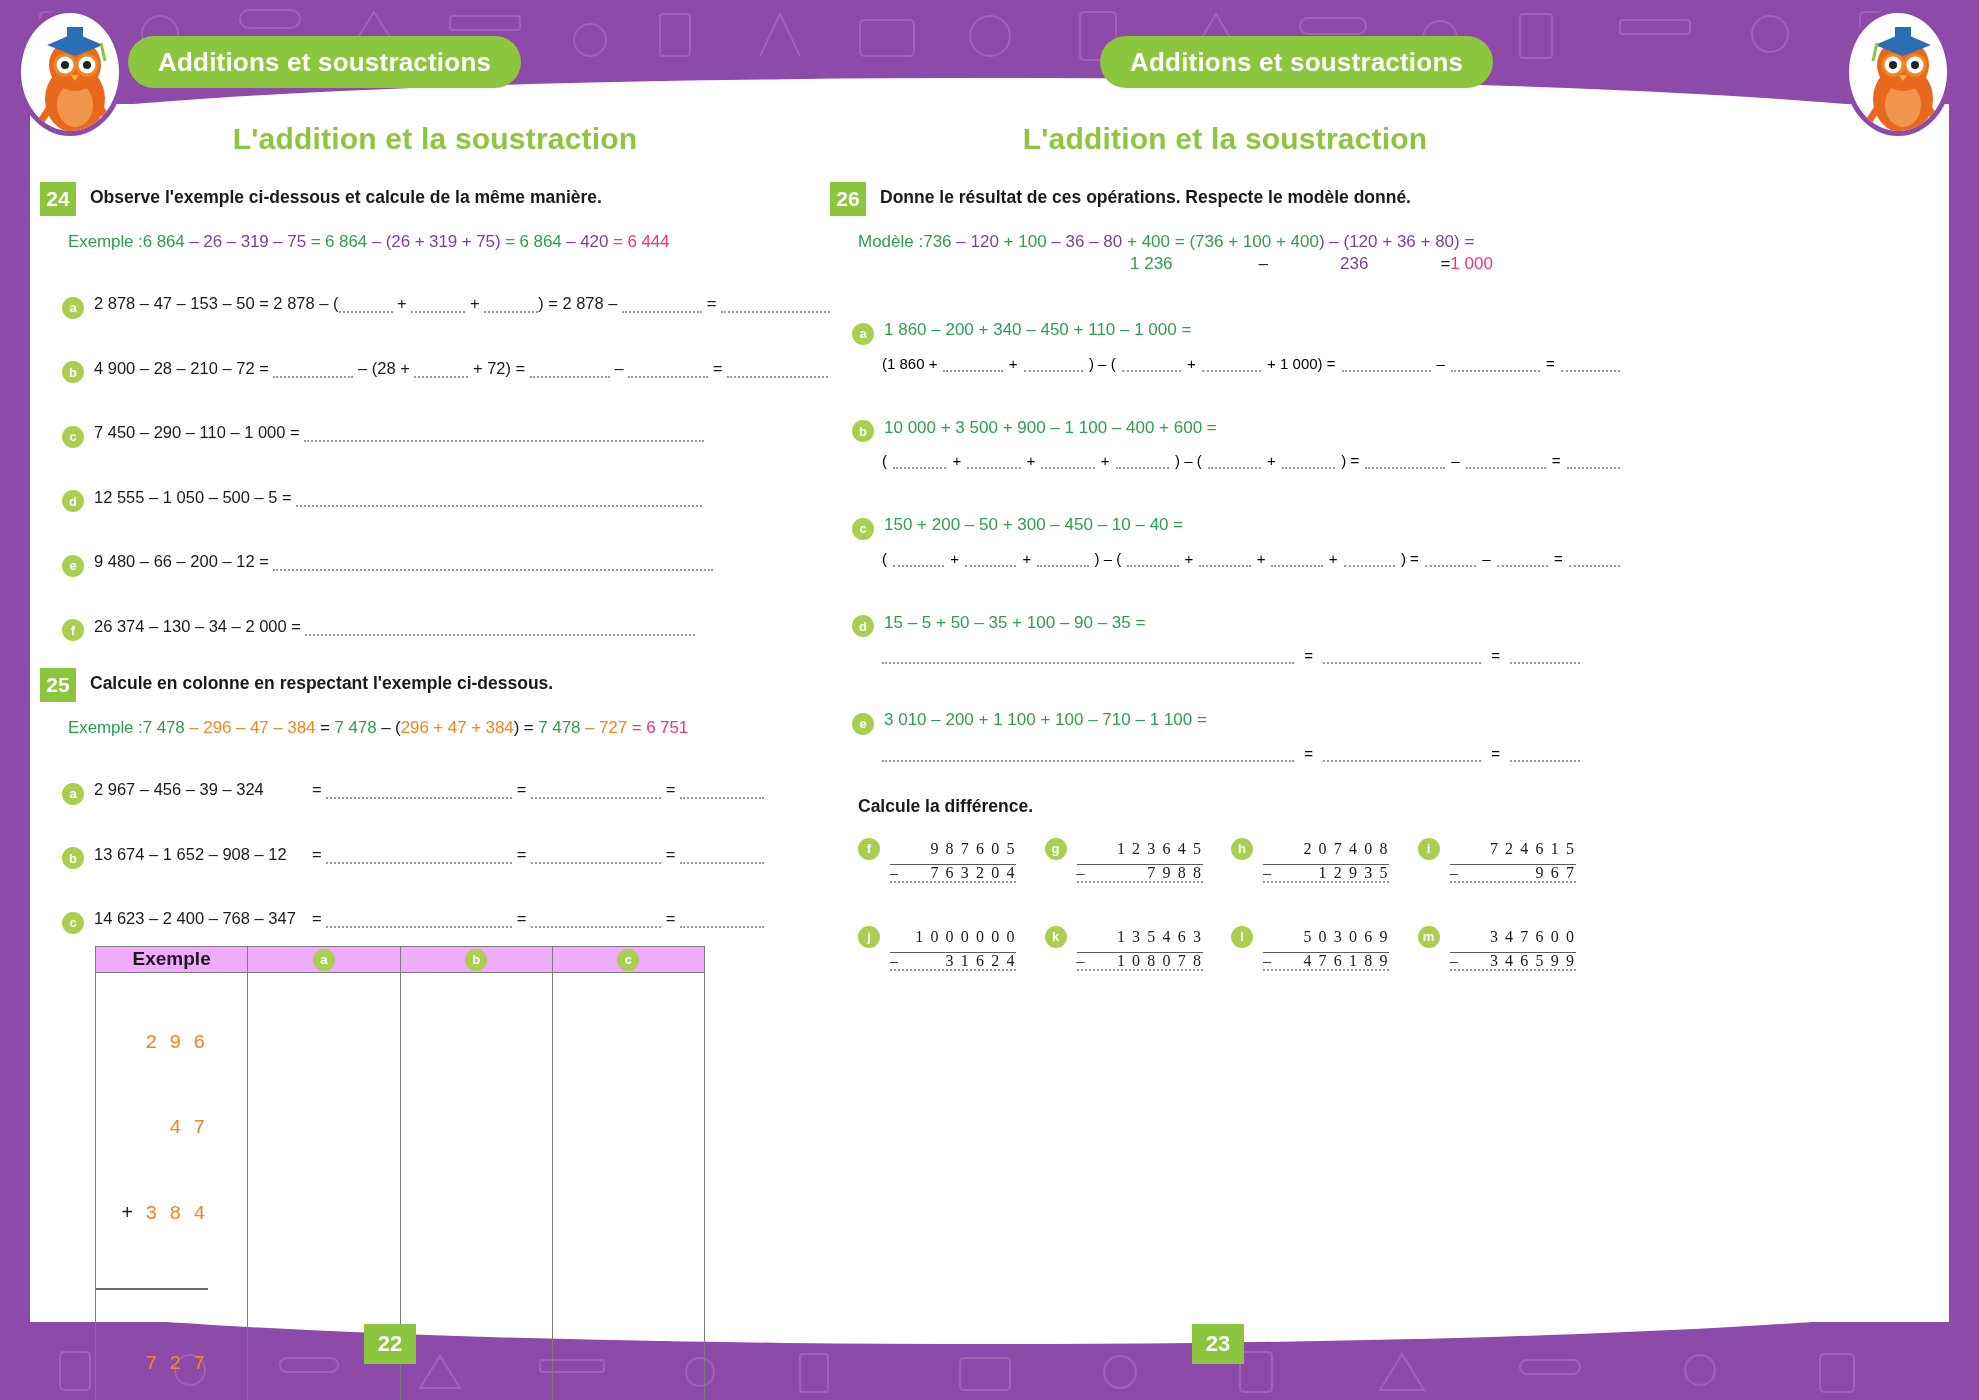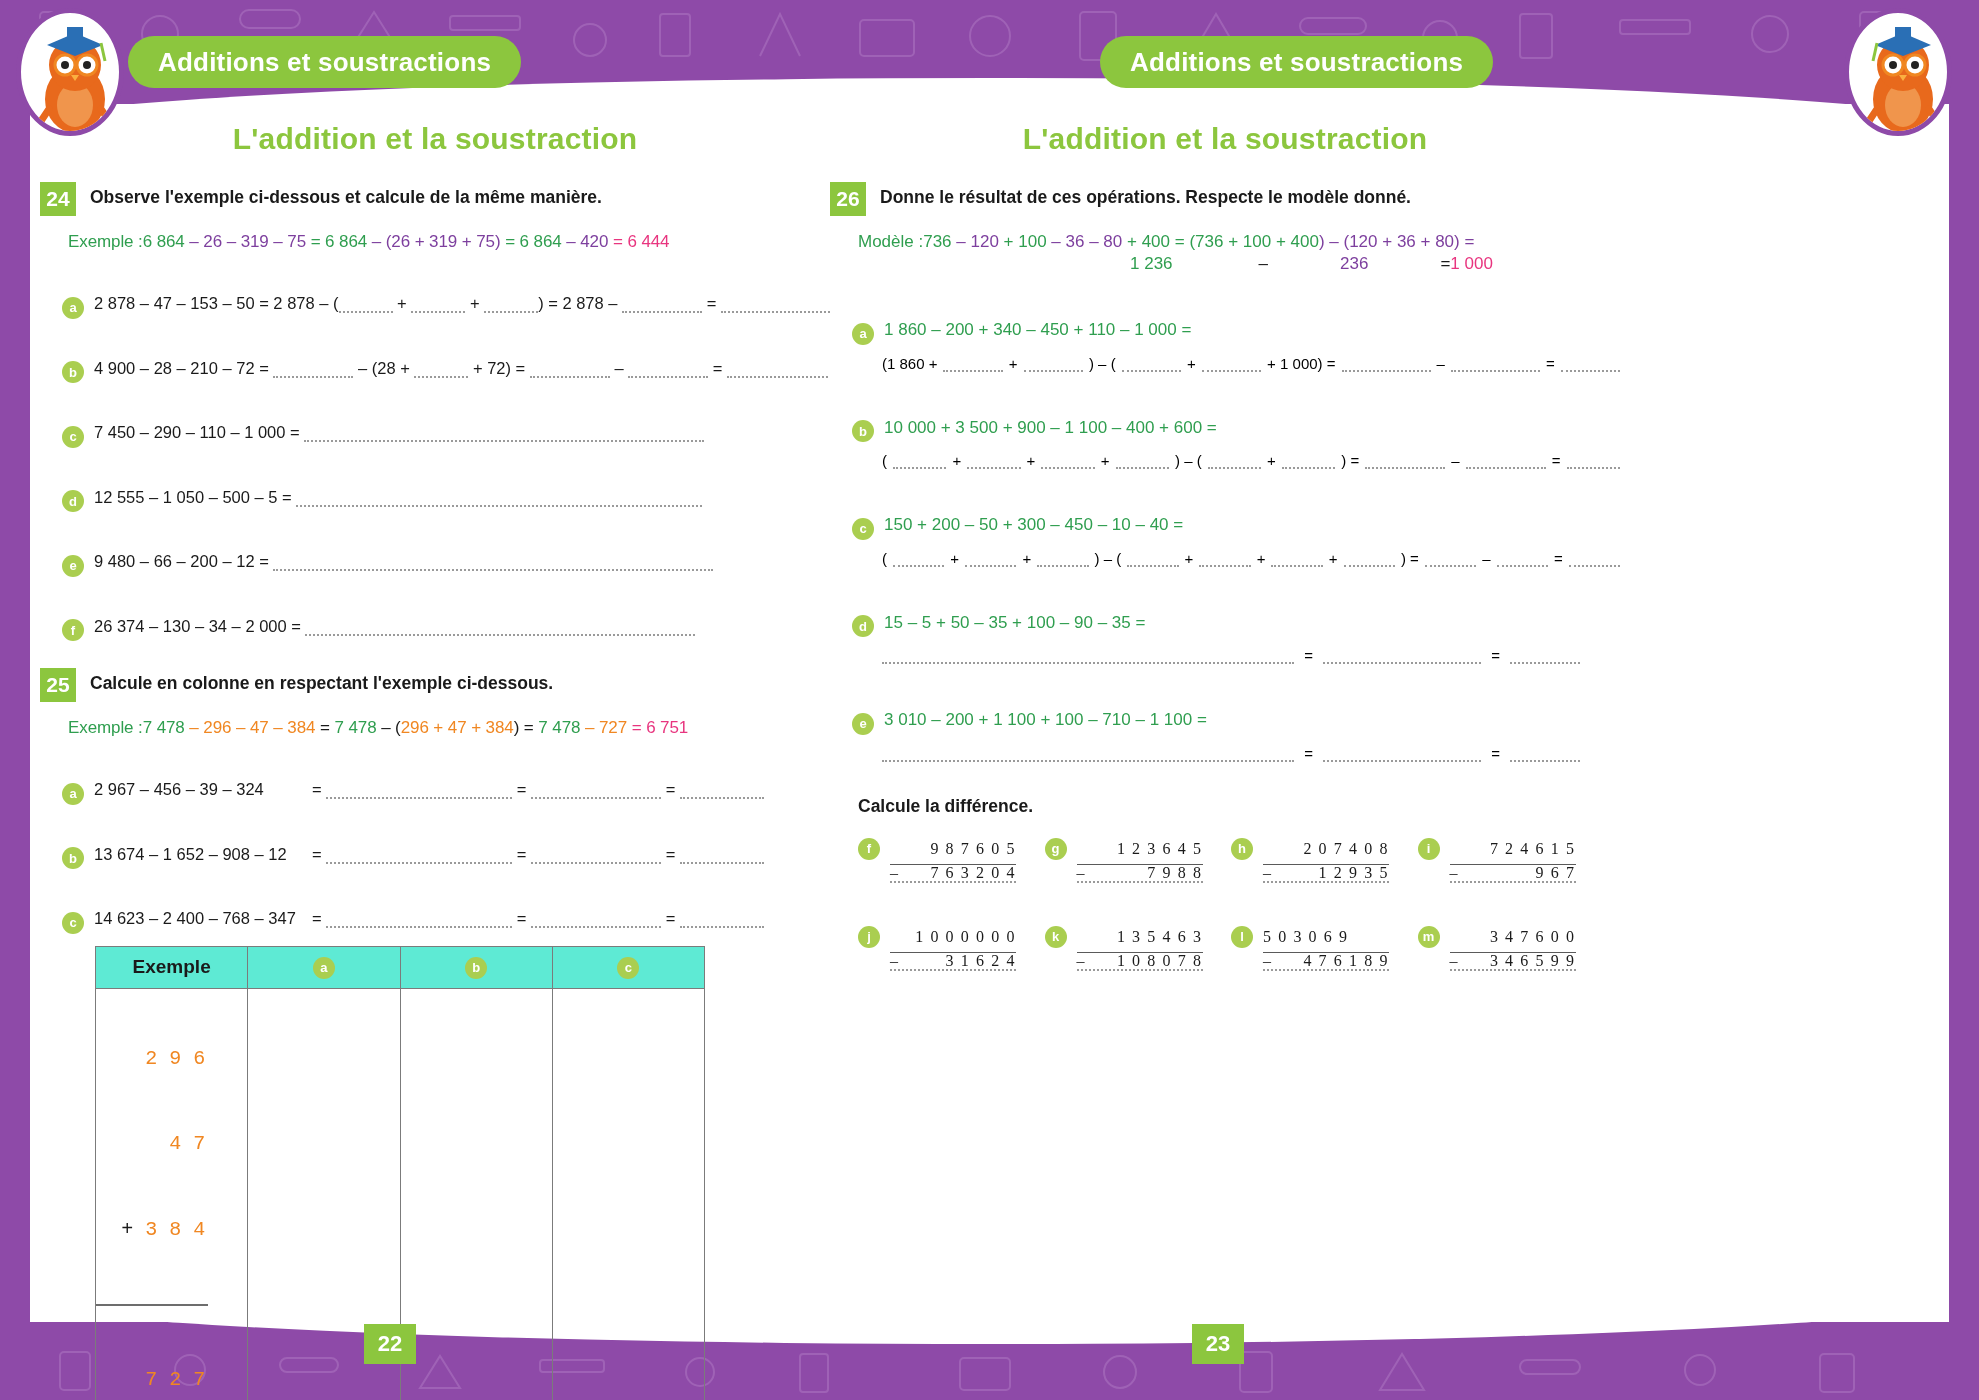--- a/index.html
+++ b/index.html
@@ -168,22 +168,22 @@
   table.colcalc {
     margin: 12px 0 0 55px;
     border-collapse: collapse;
     width: 610px;
     table-layout: fixed;
   }
   table.colcalc th, table.colcalc td {
     border: 1.5px solid #7b7b7b;
   }
   table.colcalc thead th {
-    background: #5eead4;
-    height: 42px;
+    background: #f0abfc;
+    height: 26px;
     font-size: 19px; font-weight: bold; color: #1a1a1a;
   }
   table.colcalc tbody td { height: 132px; vertical-align: middle; }
   .cell-op {
     font-family: "Liberation Mono", monospace;
     font-size: 20px;
     line-height: 1.42;
     padding-right: 42px;
     text-align: right;
     white-space: pre;
@@ -643,21 +643,21 @@
           <span class="diffop" style="display:block;text-align:right;width:126px">1 3 5 4 6 3</span>
           <span class="diffop" style="display:block;width:126px"><span style="float:left">–</span><span style="float:right">1 0 8 0 7 8</span></span>
           <span class="diffrule"></span>
           <span class="diffdots"></span>
         </span>
       </div>
 
       <div class="diffcell">
         <span class="bullet">l</span>
         <span>
-          <span class="diffop" style="display:block;text-align:left;width:126px">5 0 3 0 6 9</span>
+          <span class="diffop" style="display:block;text-align:right;width:126px">5 0 3 0 6 9</span>
           <span class="diffop" style="display:block;width:126px"><span style="float:left">–</span><span style="float:right">4 7 6 1 8 9</span></span>
           <span class="diffrule"></span>
           <span class="diffdots"></span>
         </span>
       </div>
 
       <div class="diffcell">
         <span class="bullet">m</span>
         <span>
           <span class="diffop" style="display:block;text-align:right;width:126px">3 4 7 6 0 0</span>

